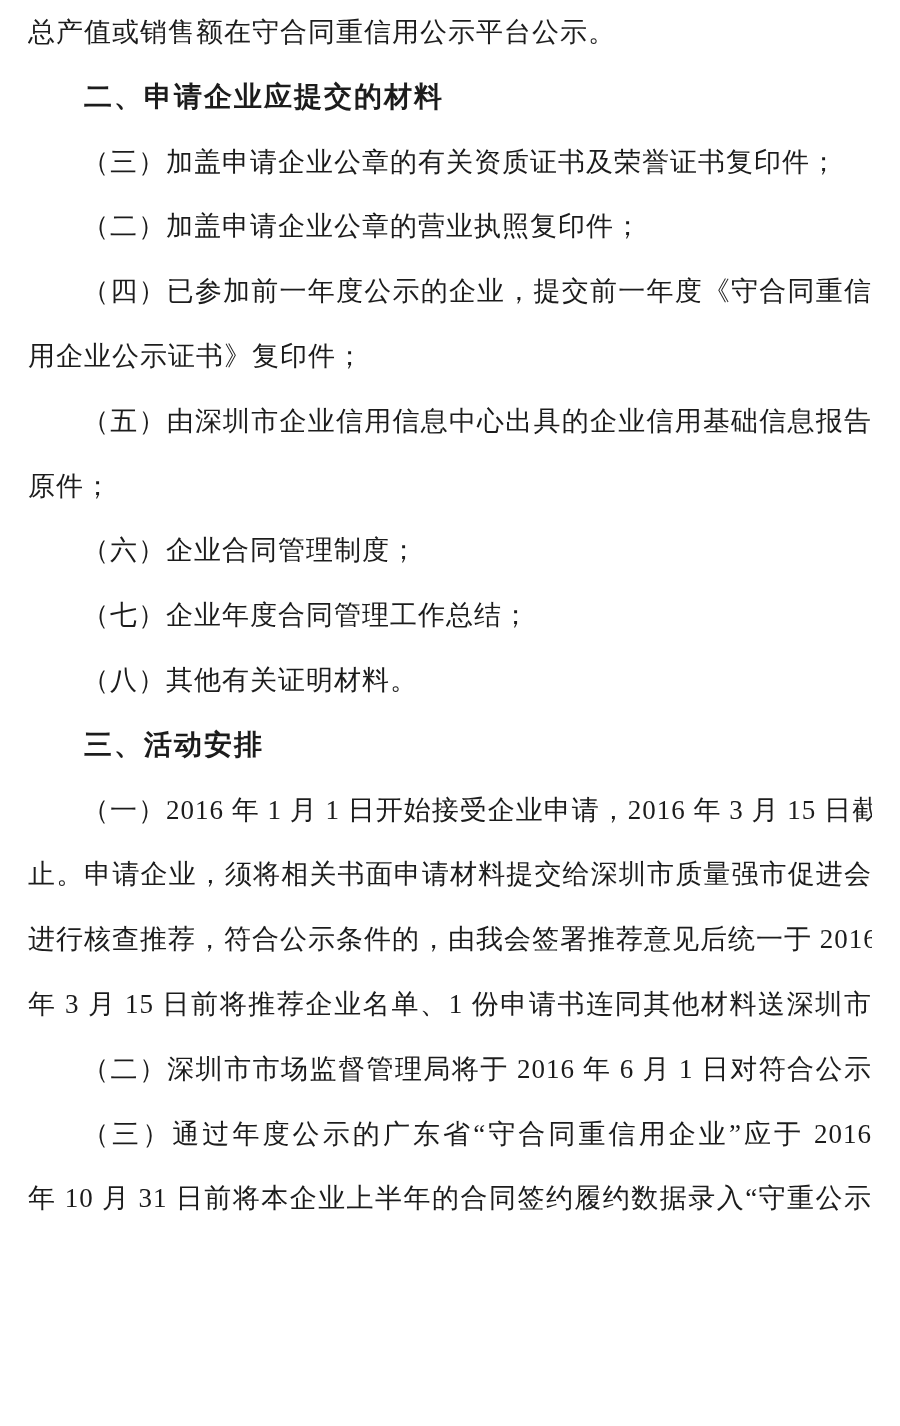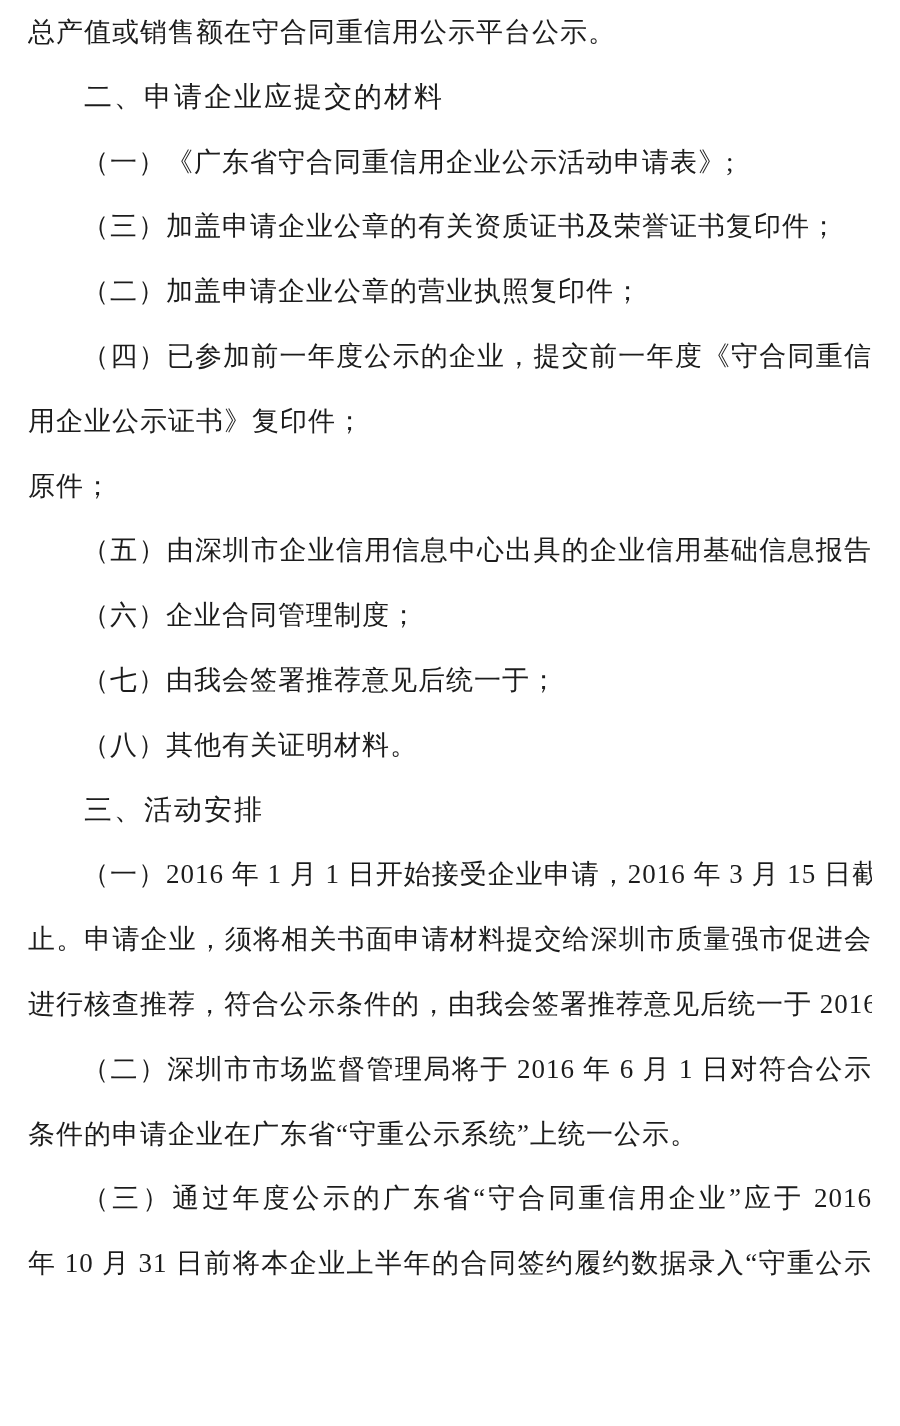--- a/index.html
+++ b/index.html
@@ -32,44 +32,43 @@
   .line.indent {
     text-indent: 2em;
   }
   .line.justify {
     text-align: justify;
     text-align-last: justify;
     text-justify: inter-character;
   }
   .line.heading {
     font-family: "Liberation Sans", "DejaVu Sans", sans-serif;
-    font-weight: normal;
+    font-weight: bold;
     font-size: 28px;
     letter-spacing: 2px;
   }
 </style>
 </head>
 <body>
 
 <div class="page">
   <div class="content" id="document-content">
       <div class="line">总产值或销售额在守合同重信用公示平台公示。</div>
       <div class="line heading indent">二、申请企业应提交的材料</div>
-      <div class="line indent">（一）《广东省守合同重信用企业公示活动申请表》;</div>
       <div class="line indent">（三）加盖申请企业公章的有关资质证书及荣誉证书复印件；</div>
       <div class="line indent">（二）加盖申请企业公章的营业执照复印件；</div>
       <div class="line indent justify">（四）已参加前一年度公示的企业，提交前一年度《守合同重信</div>
       <div class="line">用企业公示证书》复印件；</div>
+      <div class="line indent justify">（五）由深圳市企业信用信息中心出具的企业信用基础信息报告</div>
       <div class="line">原件；</div>
-      <div class="line indent justify">（五）由深圳市企业信用信息中心出具的企业信用基础信息报告</div>
       <div class="line indent">（六）企业合同管理制度；</div>
-      <div class="line indent">（七）由我会签署推荐意见后统一于；</div>
+      <div class="line indent">（七）企业年度合同管理工作总结；</div>
       <div class="line indent">（八）其他有关证明材料。</div>
       <div class="line heading indent">三、活动安排</div>
       <div class="line indent justify">（一）2016 年 1 月 1 日开始接受企业申请，2016 年 3 月 15 日截</div>
       <div class="line justify">止。申请企业，须将相关书面申请材料提交给深圳市质量强市促进会</div>
       <div class="line justify">进行核查推荐，符合公示条件的，由我会签署推荐意见后统一于 2016</div>
+      <div class="line justify">年 3 月 15 日前将推荐企业名单、1 份申请书连同其他材料送深圳市</div>
       <div class="line indent justify">（二）深圳市市场监督管理局将于 2016 年 6 月 1 日对符合公示</div>
-      <div class="line">条件的申请企业在广东省“守重公示系统”上统一公示。</div>
       <div class="line indent justify">（三）通过年度公示的广东省“守合同重信用企业”应于 2016</div>
       <div class="line justify">年 10 月 31 日前将本企业上半年的合同签约履约数据录入“守重公示</div>
     </div>
 </div>
 
 </body></html>

